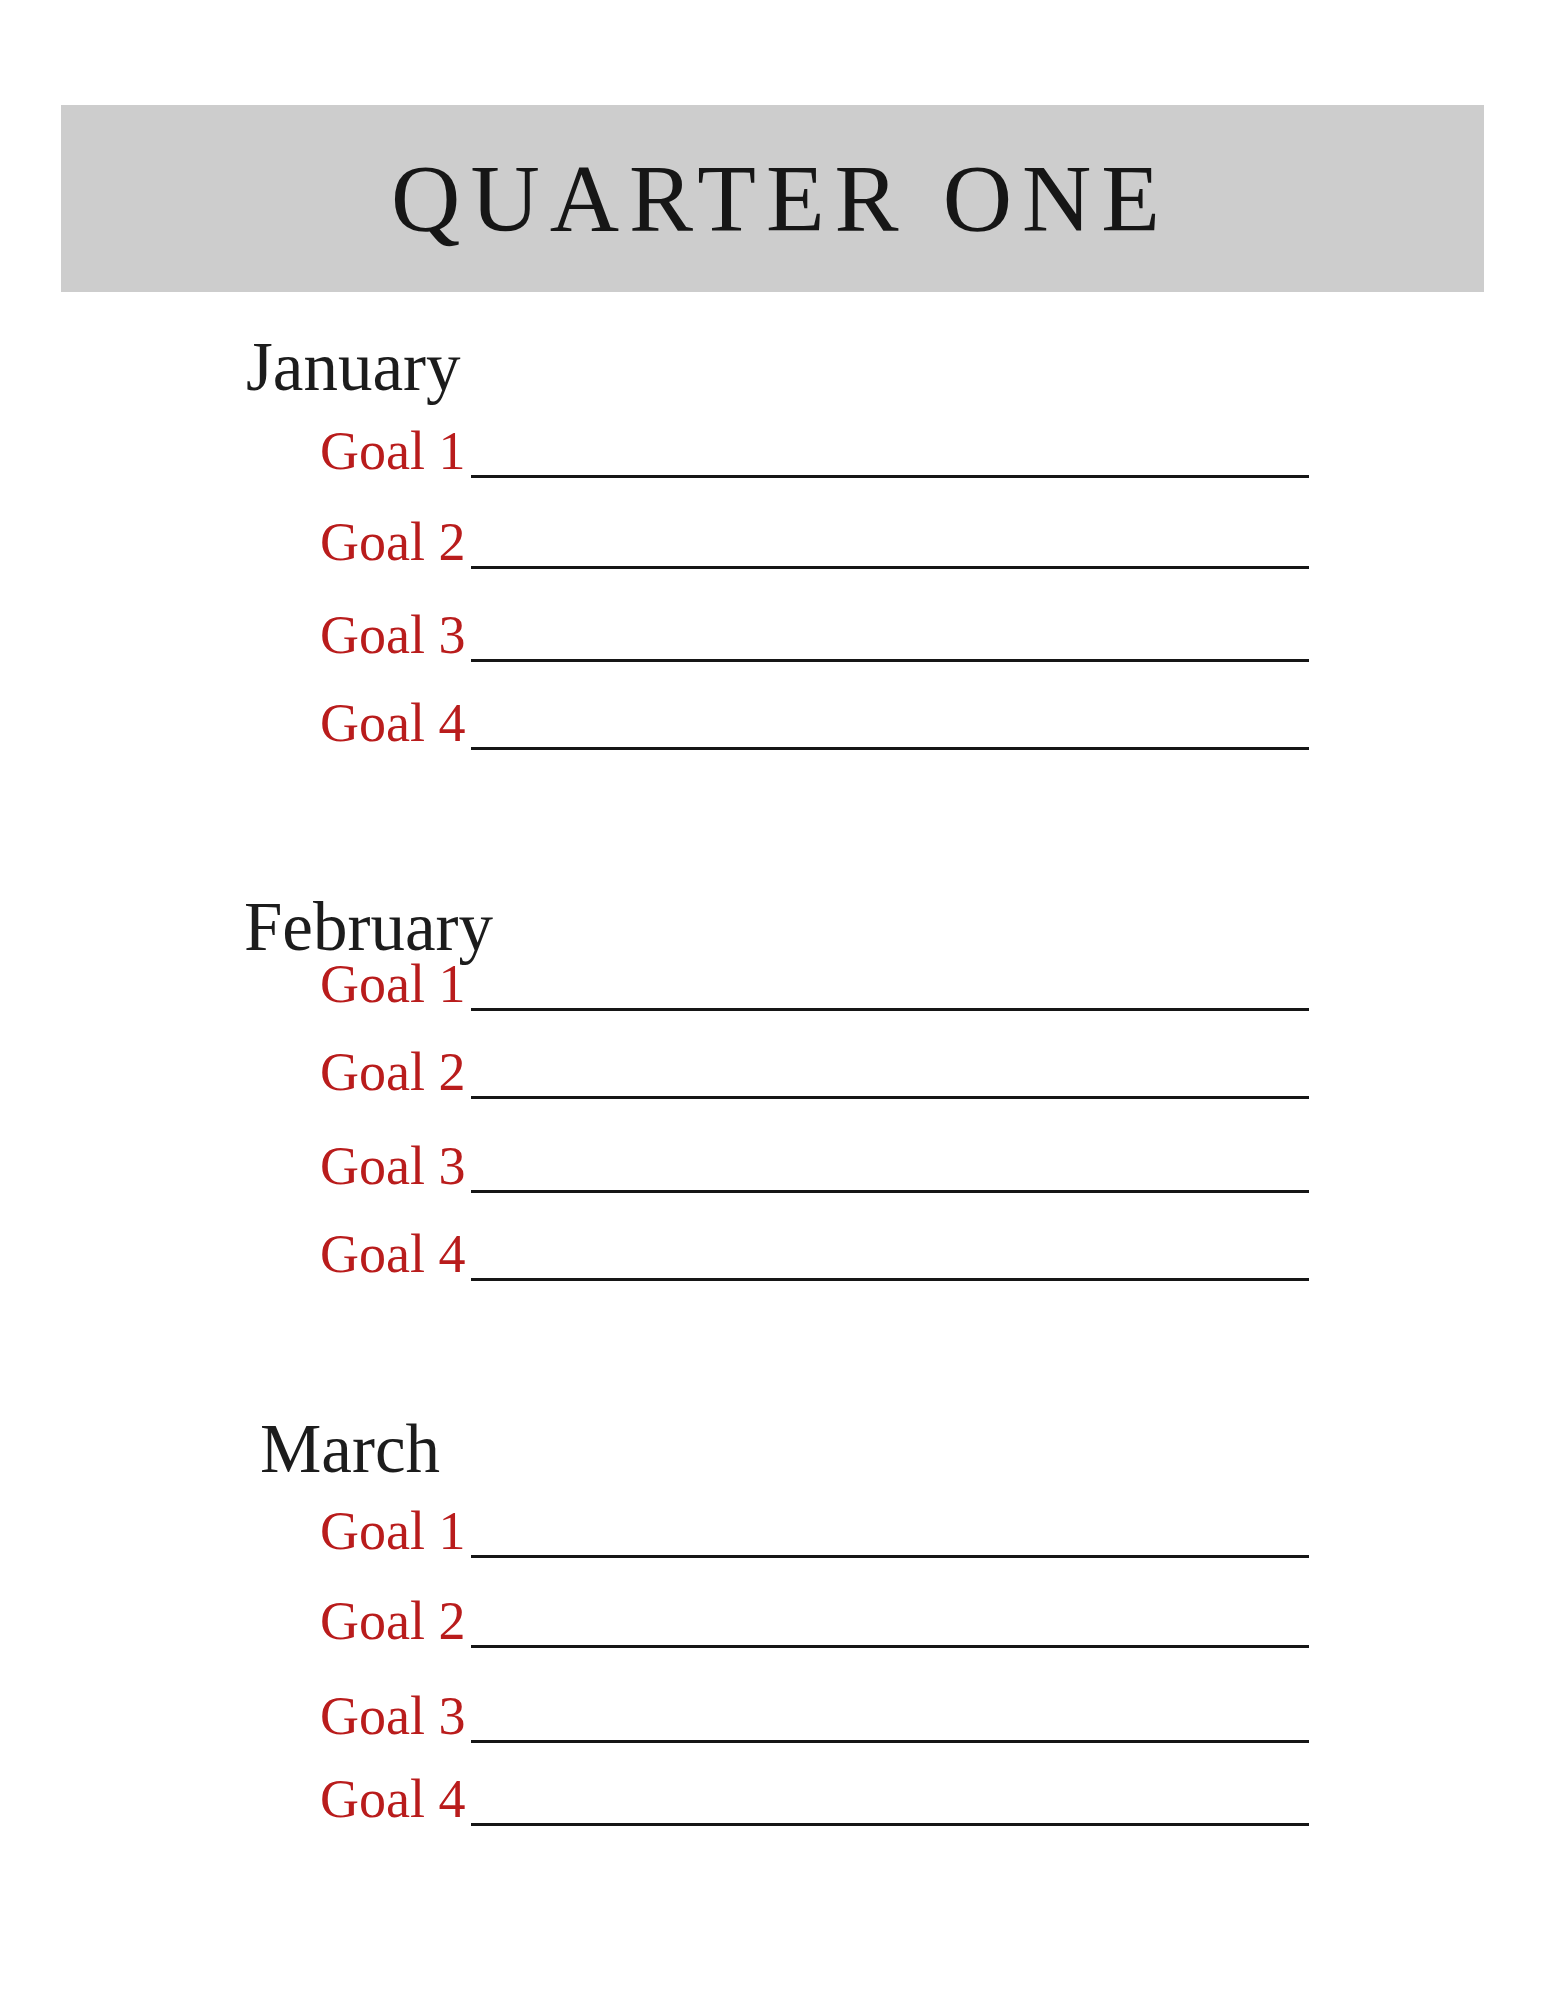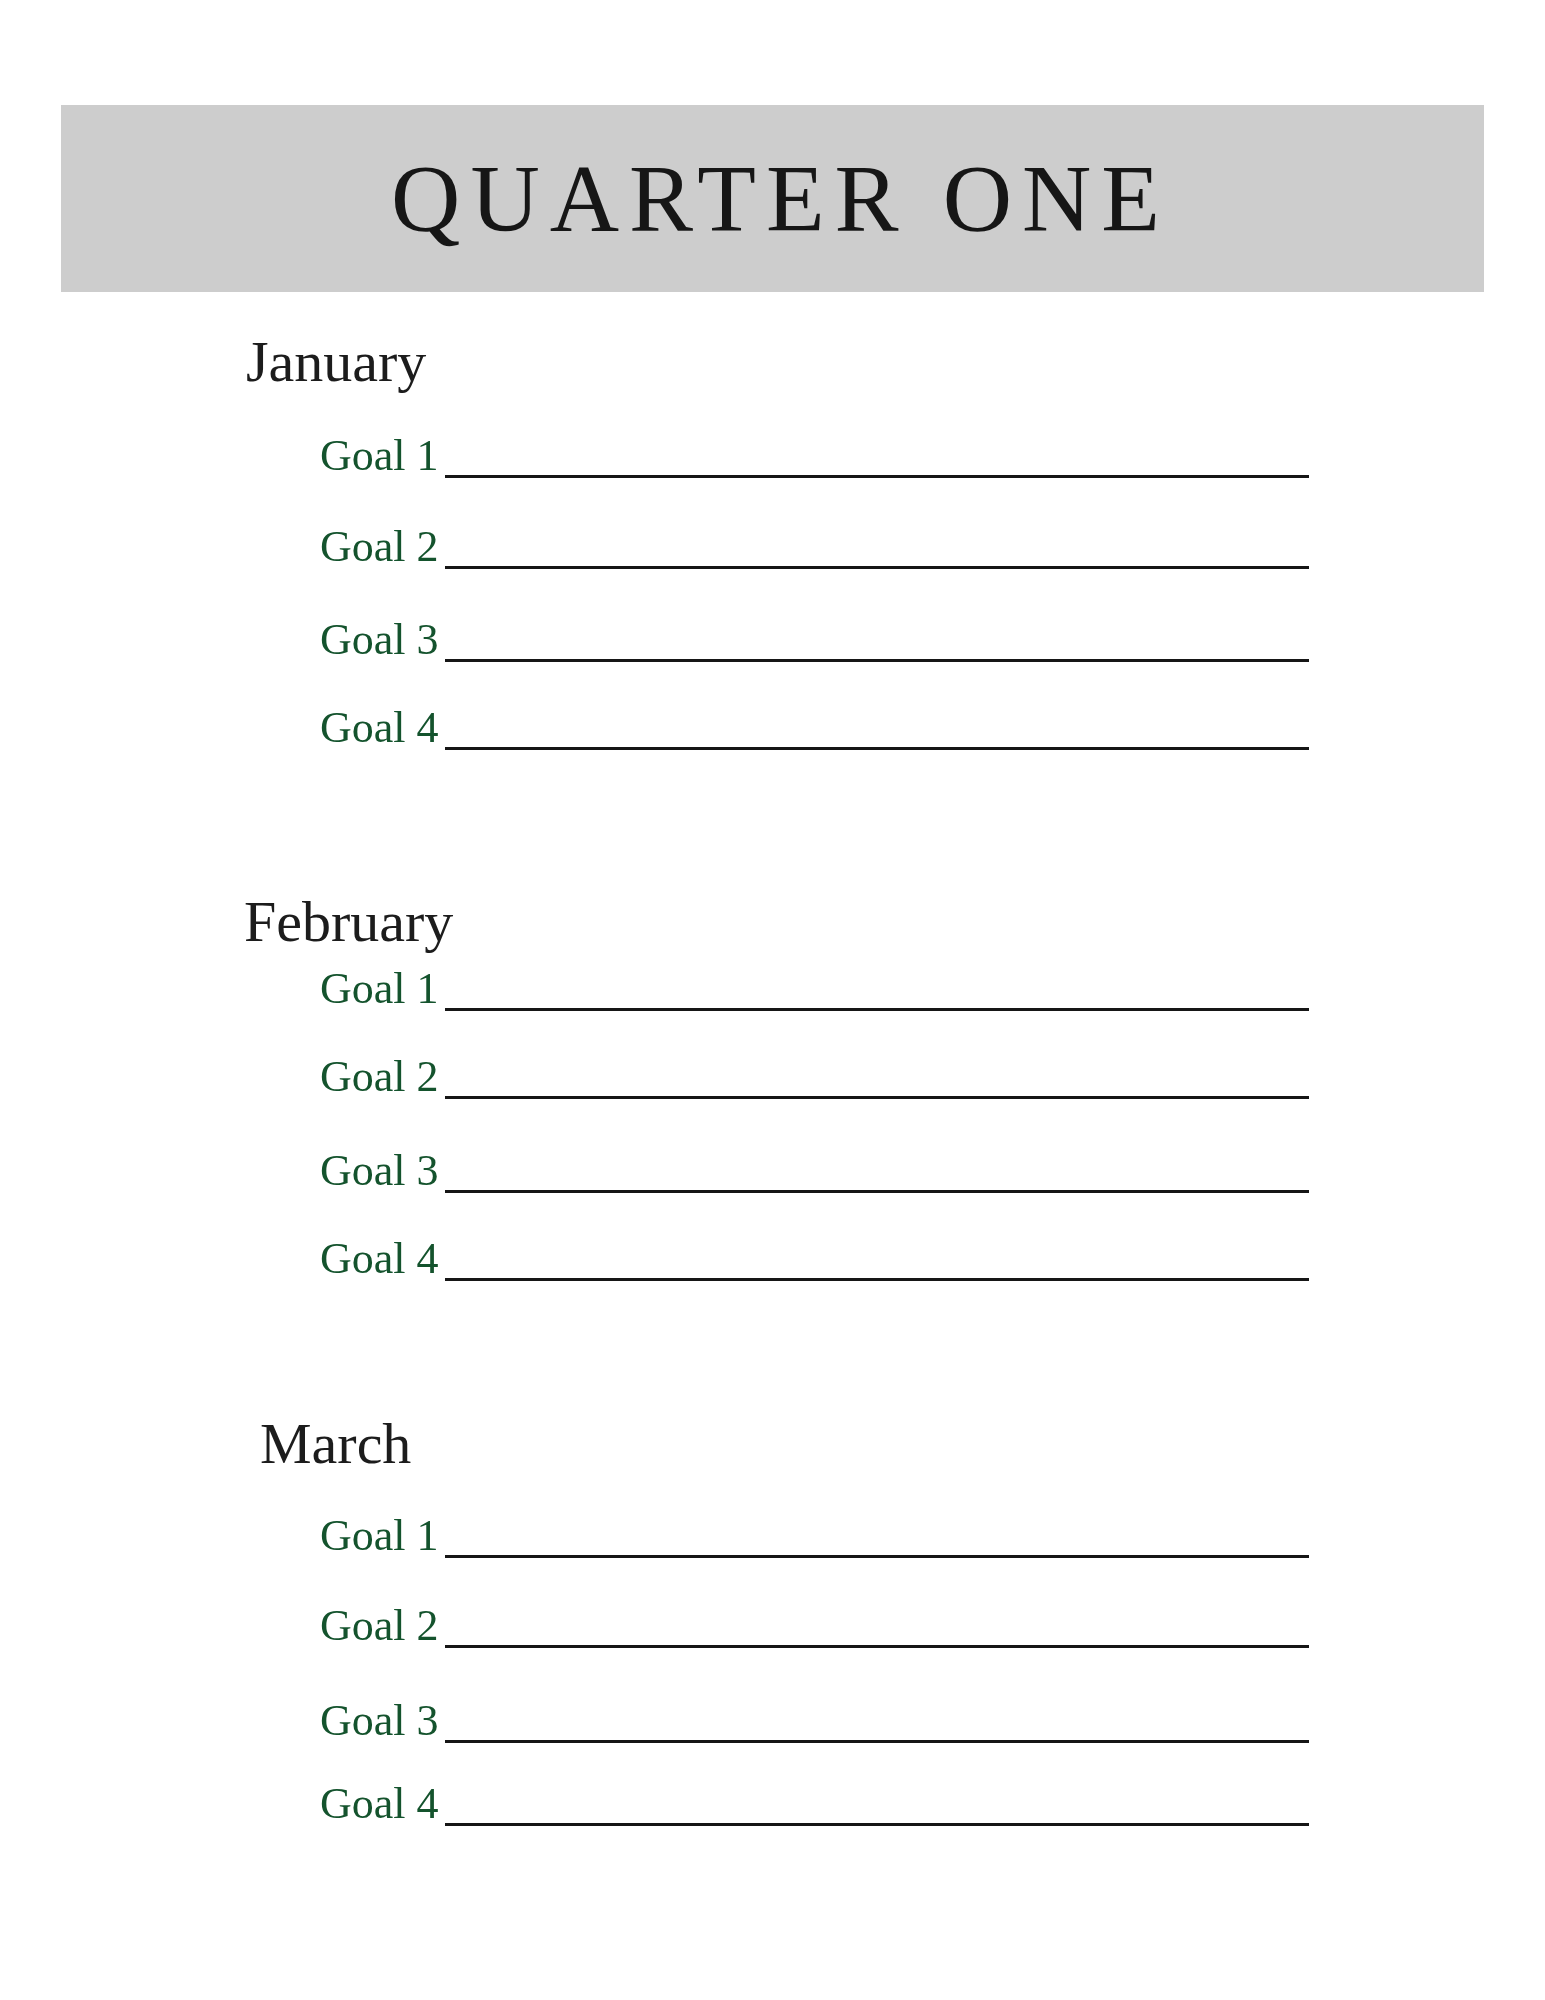--- a/index.html
+++ b/index.html
@@ -33,42 +33,42 @@
     font-weight: 400;
     line-height: 1;
     letter-spacing: 10px;
     padding-left: 16px; 
     color: #161616;
     white-space: nowrap;
   }
   .month-heading {
     position: absolute;
     margin: 0;
-    font-size: 58px;
+    font-size: 69px;
     font-weight: 400;
     line-height: 1;
     color: #1c1c1c;
     white-space: nowrap;
   }
   .heading-jan { left: 246px; top: 333px; }
   .heading-feb { left: 244px; top: 893px; }
   .heading-mar { left: 260px; top: 1415px; }
   .goal-row {
     position: absolute;
     left: 320px;
     width: 989px;   
     height: 60px;
     display: flex;
     align-items: flex-end;
   }
   .goal-label {
-    font-size: 44px;
+    font-size: 54px;
     line-height: 1;
     white-space: nowrap;
-    color: #14532d;
+    color: #b91c1c;
   }
   .goal-line {
     flex: 1 1 auto;
     height: 3px;
     background: #161616;
     margin-left: 6px;
     align-self: flex-end;
     margin-bottom: 0;
   }
 </style>

